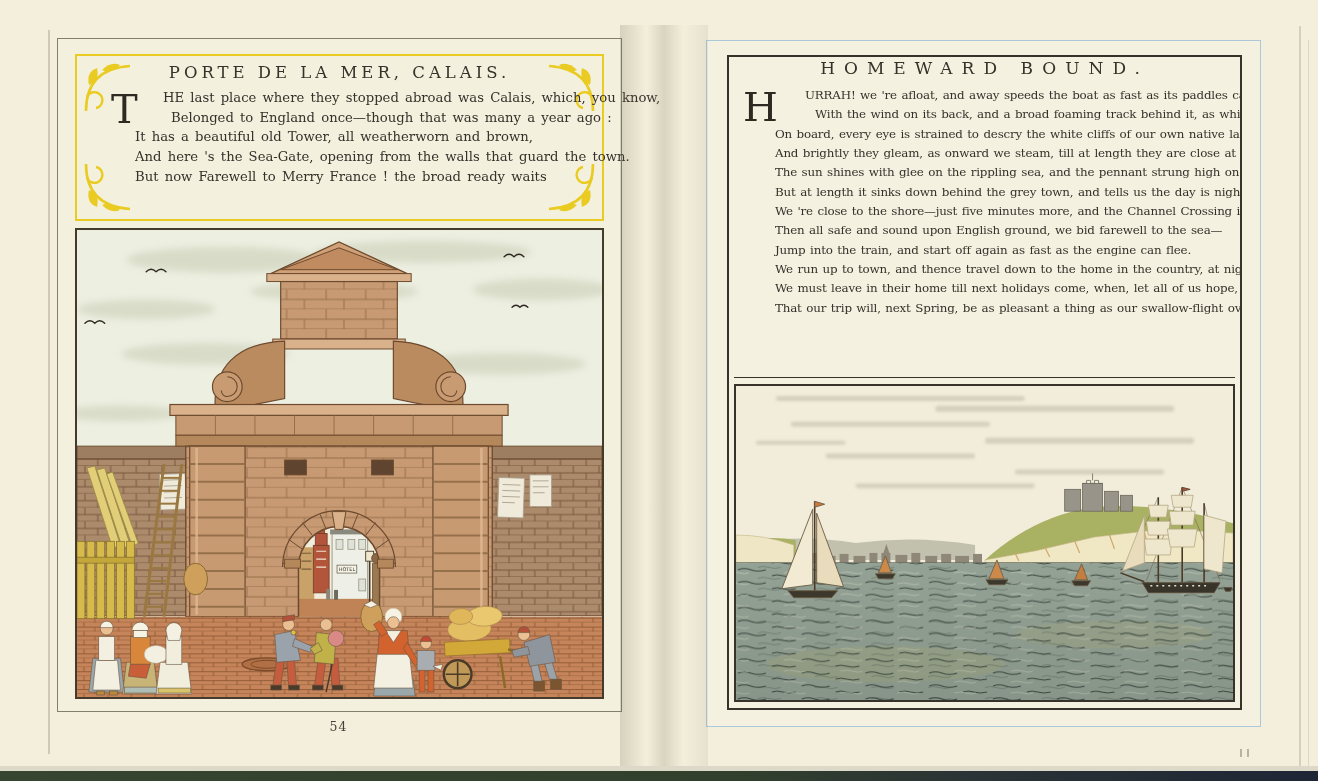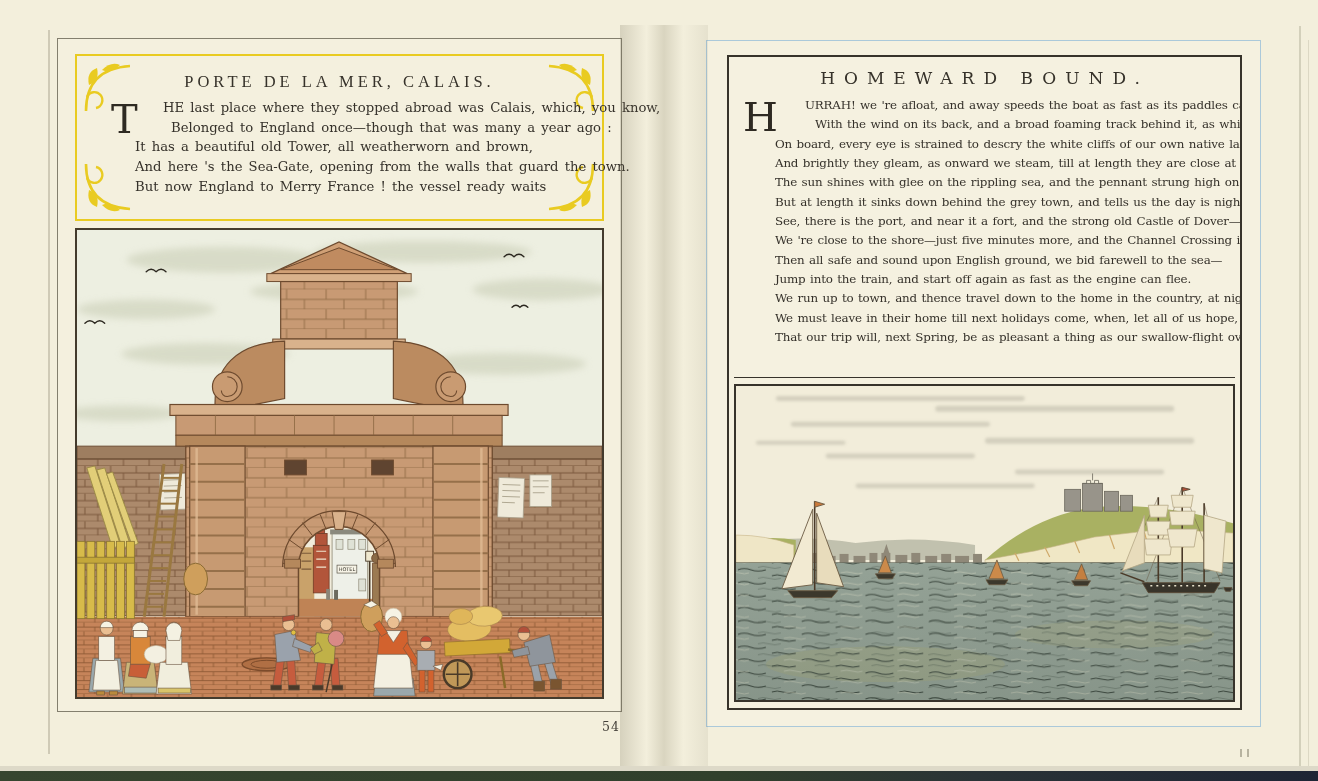--- a/index.html
+++ b/index.html
@@ -22,34 +22,34 @@
     background:linear-gradient(90deg,#36452f 0%,#31402c 55%,#2a3336 74%,#1e2535 100%);}
   .bottom-pagestack{position:absolute;left:0;top:766px;width:1318px;height:5px;background:#ddd9c8;}
   .edge-marks{position:absolute;left:1240px;top:742px;width:14px;height:8px;}
   .edge-marks i{display:inline-block;width:2px;height:8px;background:#b7b3a0;margin-right:5px;}
   
   .poem-box{position:absolute;left:17px;top:15px;width:525px;height:163px;
     border:2.5px solid #e9cb21;background:#f4f0de;}
   .fl{position:absolute;width:54px;height:54px;pointer-events:none;}
   .fl.tl{left:1px;top:1px;} .fl.tr{right:1px;top:1px;transform:scaleX(-1);}
   .fl.bl{left:1px;bottom:1px;transform:scaleY(-1);} .fl.br{right:1px;bottom:1px;transform:scale(-1,-1);}
-  .title-left{margin:16px 0 6px;text-align:center;font-size:16.5px;font-weight:normal;
-    letter-spacing:4px;color:#36322a;font-family:Liberation Serif, serif;}
+  .title-left{margin:7px 0 6px;text-align:center;font-size:16.5px;font-weight:normal;
+    letter-spacing:4px;color:#36322a;}
   .poem{position:relative;padding:0 0 0 58px;color:#35312a;}
   .poem .ln{font-size:13.2px;line-height:19.7px;white-space:nowrap;word-spacing:2px;}
   .poem .dropcap{position:absolute;font-size:40px;line-height:40px;top:1px;left:34px;color:#2e2a22;}
   .poem .i1{padding-left:28px;} .poem .i2{padding-left:36px;}
   .illo-frame{position:absolute;left:17px;top:189px;width:525px;height:467px;
     border:2px solid #443b2d;overflow:hidden;background:#edefe1;}
   .illo-frame svg,.illo-frame2 svg{display:block;width:100%;height:100%;}
-  .pagenum{position:absolute;width:100%;text-align:right;font-size:12.5px;color:#45413a;letter-spacing:1px;}
+  .pagenum{position:absolute;width:100%;text-align:center;font-size:12.5px;color:#45413a;letter-spacing:1px;}
   .pn-left{left:57px;top:719px;width:563px;}
   .pn-right{left:728px;top:722px;width:515px;}
   
-  .title-right{margin:11px 0 8px;text-align:center;font-size:17px;font-weight:normal;
+  .title-right{margin:1px 0 8px;text-align:center;font-size:17px;font-weight:normal;
     letter-spacing:9px;color:#36322a;white-space:nowrap;}
   .poem-r{position:relative;padding:0 0 0 46px;color:#35312a;overflow:hidden;}
   .poem-r .ln{font-size:11.9px;line-height:19.35px;white-space:nowrap;letter-spacing:-0.2px;word-spacing:1px;}
   .poem-r .dropcap{position:absolute;font-size:40px;line-height:40px;top:1px;left:14px;color:#2e2a22;}
   .poem-r .i1{padding-left:30px;} .poem-r .i2{padding-left:40px;}
   .divider{position:absolute;left:5px;right:5px;top:320px;border-top:1.5px solid #37332b;}
   .illo-frame2{position:absolute;left:5px;top:327px;width:497px;height:314px;
     border:2px solid #37332b;overflow:hidden;background:#f2edda;}
 </style>
 </head>
@@ -85,21 +85,21 @@
           <path d="M11 28 q-3 -13 8 -17 q3 13 -8 17 Z" fill="#e9cb21"></path>
         </svg>
 
       <h2 class="title-left">PORTE DE LA MER, CALAIS.</h2>
       <div class="poem">
         <span class="dropcap">T</span>
         <div class="ln i1">HE last place where they stopped abroad was Calais, which, you know,</div>
         <div class="ln i2">Belonged to England once—though that was many a year ago :</div>
         <div class="ln">It has a beautiful old Tower, all weatherworn and brown,</div>
         <div class="ln">And here 's the Sea-Gate, opening from the walls that guard the town.</div>
-        <div class="ln">But now England to Merry France ! the vessel ready waits</div>
+        <div class="ln">But now Farewell to Merry France ! the broad ready waits</div>
       </div>
     </div>
 
     <div class="illo-frame">
       <svg viewBox="0 0 531 471" preserveAspectRatio="none">
         <defs>
           <pattern id="brickL" width="26" height="14" patternUnits="userSpaceOnUse">
             <rect width="26" height="14" fill="#ac8a6c"></rect>
             <path d="M0 7H26M0 14H26M8 0V7M21 7V14" stroke="#7a573c" stroke-width="1" fill="none"></path>
           </pattern>
@@ -362,21 +362,20 @@
     <div class="black-box">
       <h2 class="title-right">HOMEWARD BOUND.</h2>
       <div class="poem-r">
         <span class="dropcap">H</span>
         <div class="ln i1">URRAH! we 're afloat, and away speeds the boat as fast as its paddles can go,</div>
         <div class="ln i2">With the wind on its back, and a broad foaming track behind it, as white as the snow.</div>
         <div class="ln">On board, every eye is strained to descry the white cliffs of our own native land,</div>
         <div class="ln">And brightly they gleam, as onward we steam, till at length they are close at hand.</div>
         <div class="ln">The sun shines with glee on the rippling sea, and the pennant strung high on the mast.</div>
         <div class="ln">But at length it sinks down behind the grey town, and tells us the day is nigh past.</div>
-        <div class="ln">See, there is the port, and near it a fort, and the strong old Castle of Dover—</div>
         <div class="ln">We 're close to the shore—just five minutes more, and the Channel Crossing is over.</div>
         <div class="ln">Then all safe and sound upon English ground, we bid farewell to the sea—</div>
         <div class="ln">Jump into the train, and start off again as fast as the engine can flee.</div>
         <div class="ln">We run up to town, and thence travel down to the home in the country, at night ;</div>
         <div class="ln">We must leave in their home till next holidays come, when, let all of us hope, it may chance</div>
         <div class="ln">That our trip will, next Spring, be as pleasant a thing as our swallow-flight over to France.</div>
       </div>
       <div class="divider"></div>
 
       <div class="illo-frame2">

